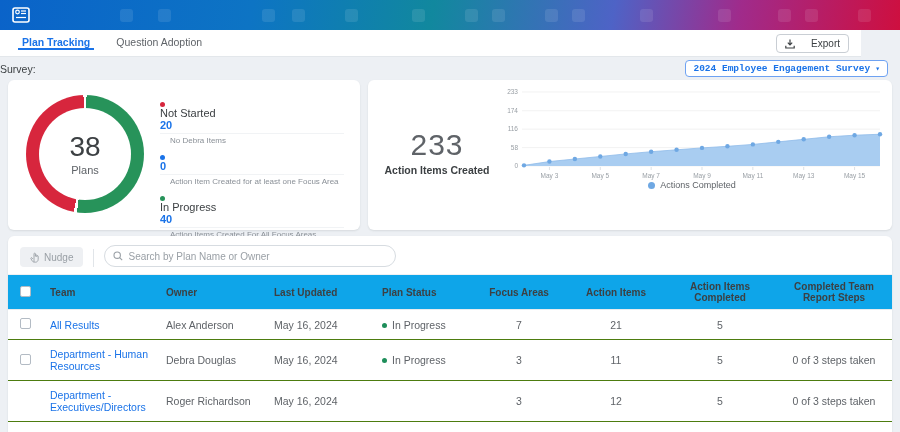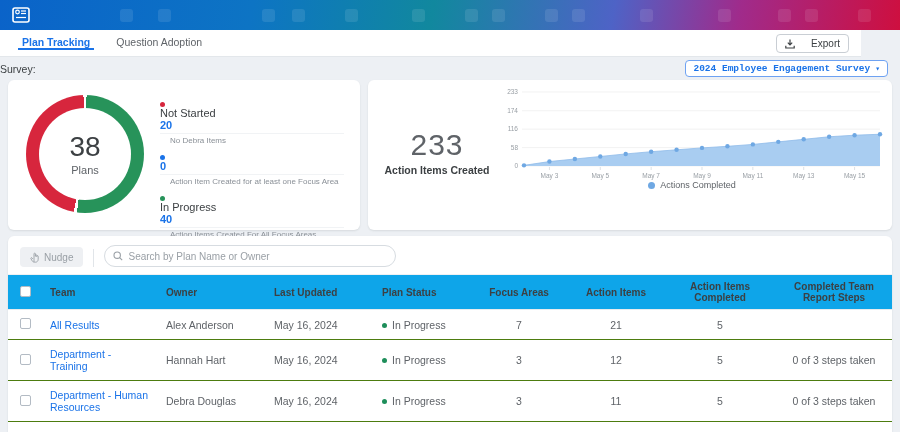--- a/index.html
+++ b/index.html
@@ -263,31 +263,20 @@
           <td>Alex Anderson</td>
           <td>May 16, 2024</td>
           <td><span class="status-dot"></span><span>In Progress</span></td>
           <td class="c">7</td>
           <td class="c">21</td>
           <td class="c">5</td>
           <td class="c"></td>
         </tr>
         <tr>
           <td class="c"><span class="chk"></span></td>
-          <td><span class="team-link">Department - Training</span></td>
-          <td>Hannah Hart</td>
-          <td>May 16, 2024</td>
-          <td><span class="status-dot"></span><span>In Progress</span></td>
-          <td class="c">3</td>
-          <td class="c">12</td>
-          <td class="c">5</td>
-          <td class="c">0 of 3 steps taken</td>
-        </tr>
-        <tr>
-          <td class="c"><span class="chk"></span></td>
           <td><span class="team-link">Department - Human Resources</span></td>
           <td>Debra Douglas</td>
           <td>May 16, 2024</td>
           <td><span class="status-dot"></span><span>In Progress</span></td>
           <td class="c">3</td>
           <td class="c">11</td>
           <td class="c">5</td>
           <td class="c">0 of 3 steps taken</td>
         </tr>
         <tr>

